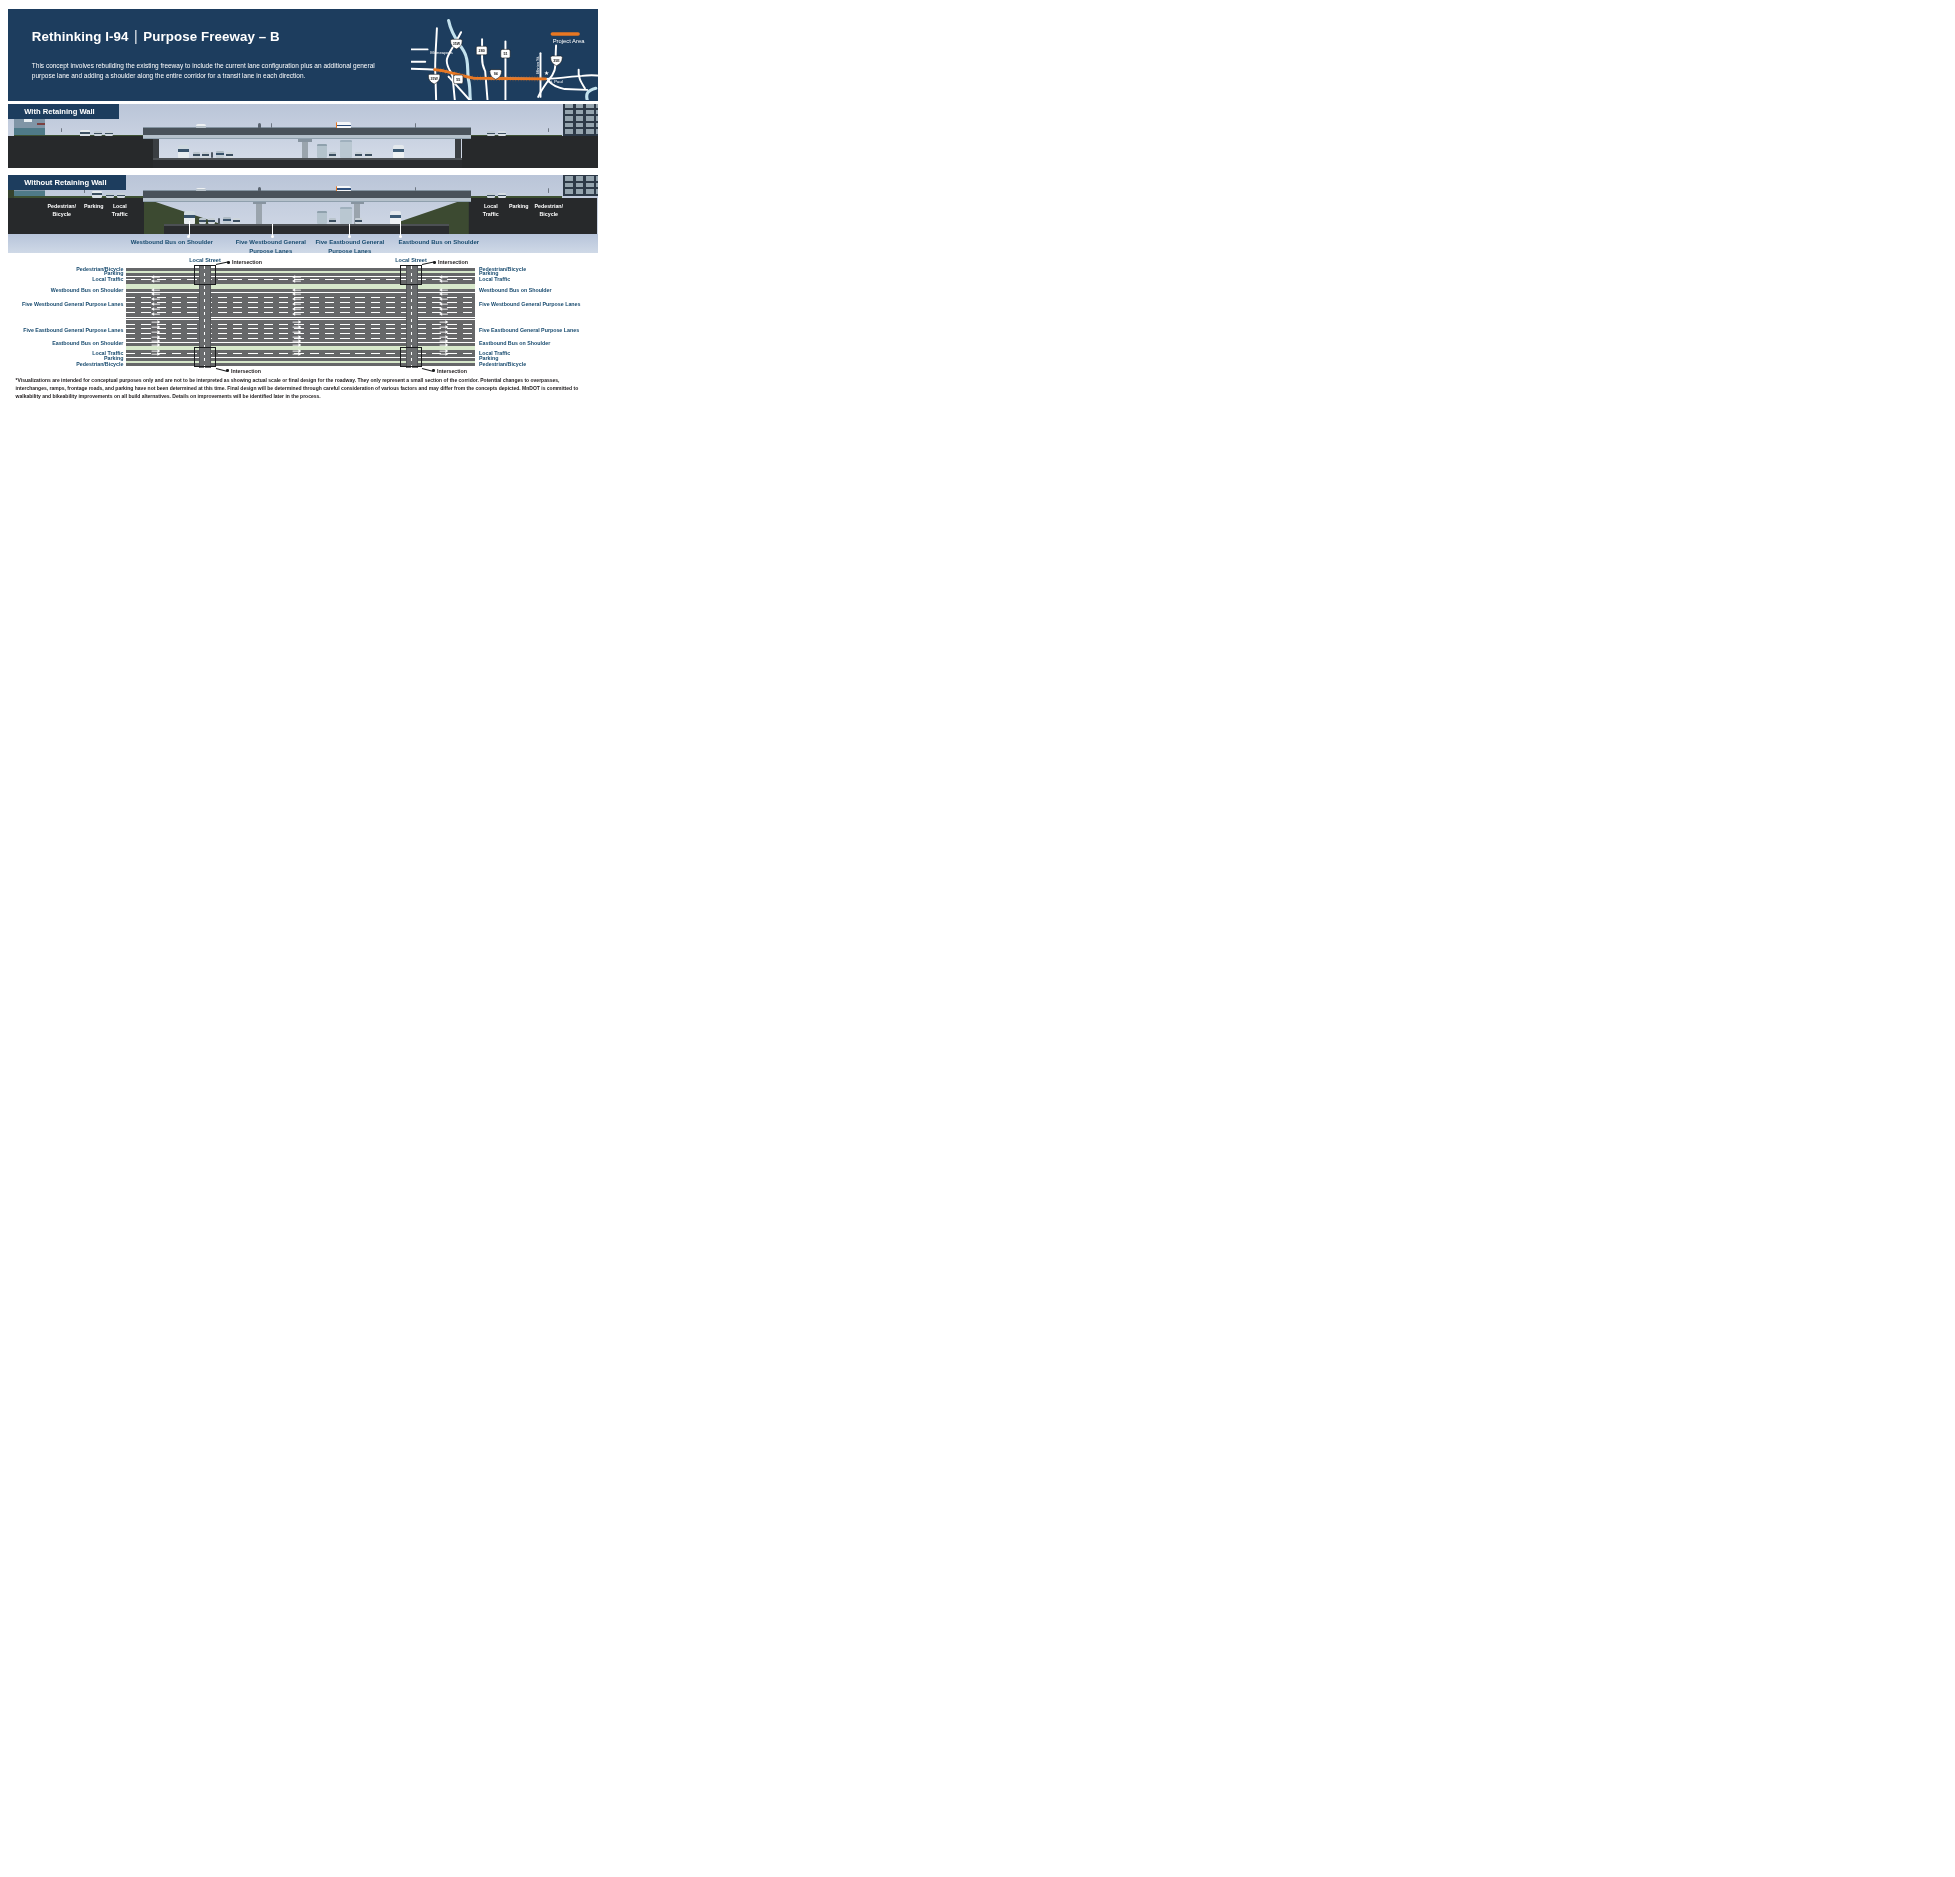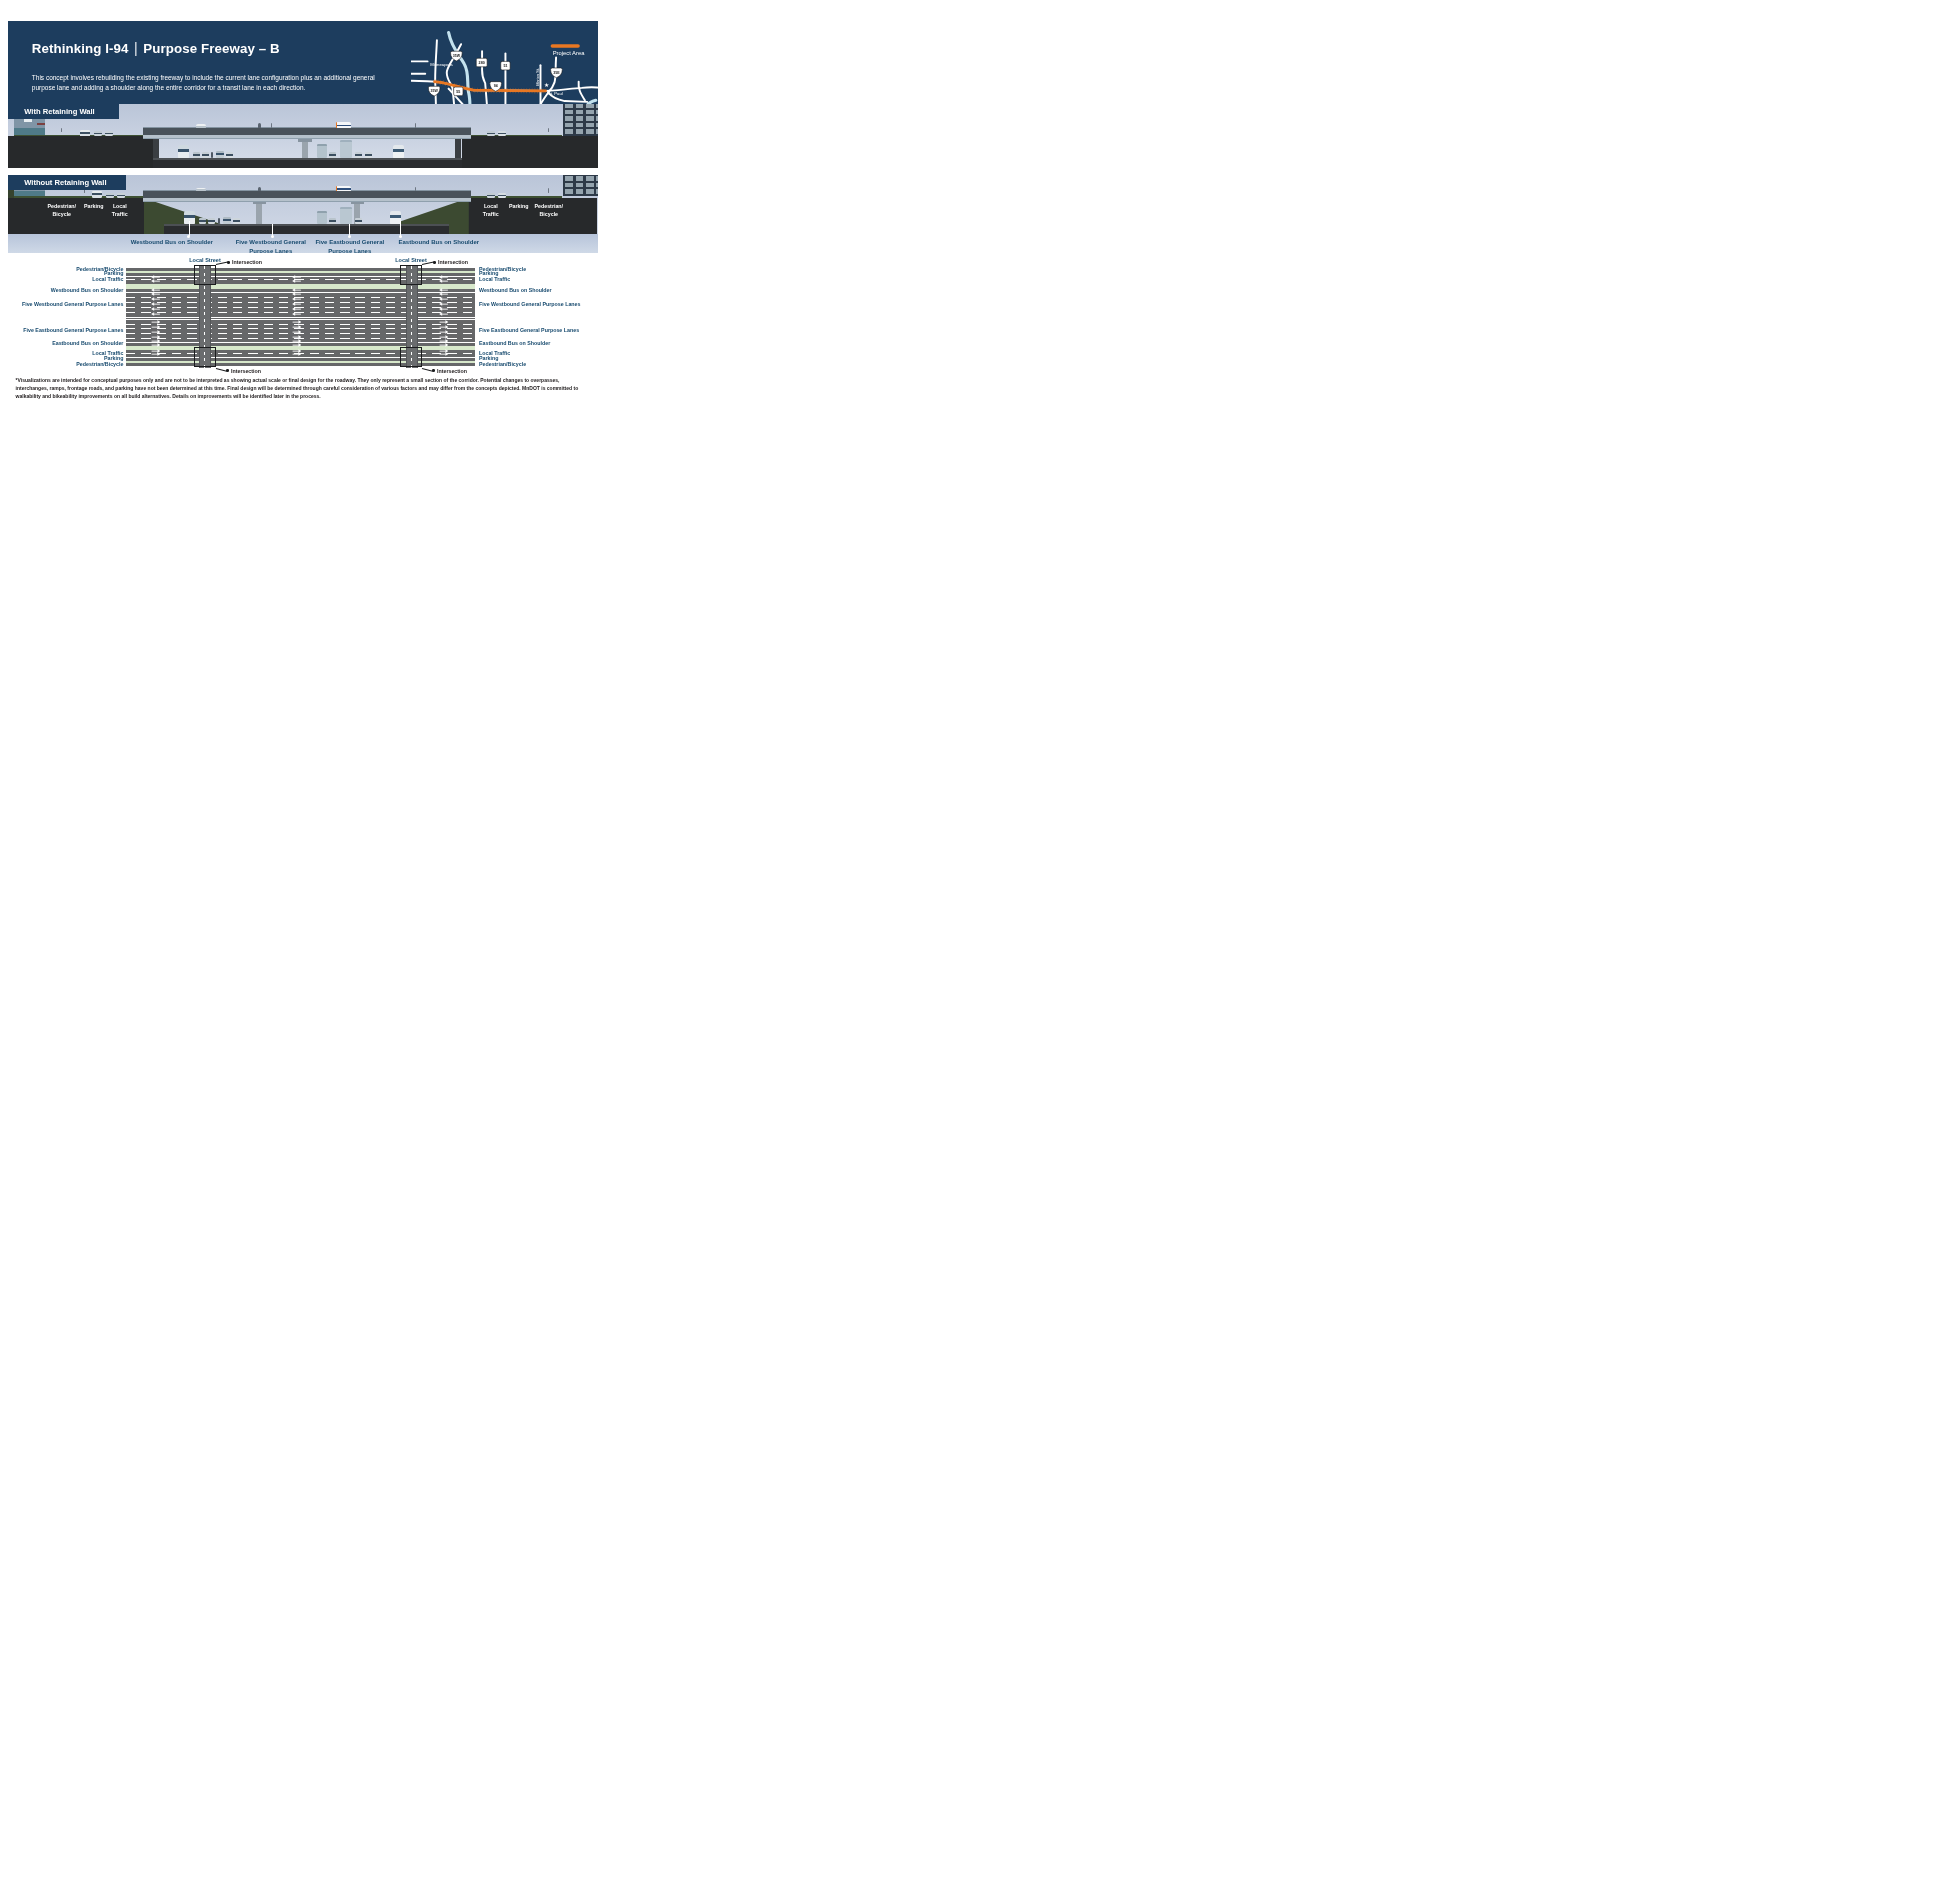--- a/index.html
+++ b/index.html
@@ -1,21 +1,21 @@
 <!DOCTYPE html>
 <html style="font-size:6.3px"><head>
 <meta charset="utf-8">
 <style>
   html,body{margin:0;padding:0;background:#fff;}
   .page{position:relative;width:605px;height:404px;background:#fff;
         font-family:"Liberation Sans",sans-serif;overflow:hidden;}
   .abs{position:absolute;}
 
   
-  .hdr{position:absolute;left:7.8px;top:21px;width:590px;height:92px;background:#1d3d5e;color:#fff;}
+  .hdr{position:absolute;left:7.8px;top:9px;width:590px;height:92px;background:#1d3d5e;color:#fff;}
   .hdr-title{position:absolute;left:24px;top:19px;font-size:13.3px;font-weight:700;letter-spacing:0.1px;display:flex;align-items:center;gap:5.5px;}
   .hdr-title .pipe{font-weight:300;font-size:14px;opacity:.9;}
   .hdr-desc{position:absolute;left:24px;top:52px;width:344px;font-size:6.5px;line-height:1.6;font-weight:400;}
 
   
   .sec-box{position:absolute;background:#1d3d5e;color:#fff;font-size:7.6px;font-weight:600;
            line-height:15.3px;padding-left:16.4px;box-sizing:border-box;height:15.3px;}
 
   
   .panel{position:absolute;left:7.8px;width:590px;background:linear-gradient(180deg,#bac5d8 0%,#d7deea 100%);overflow:hidden;}

